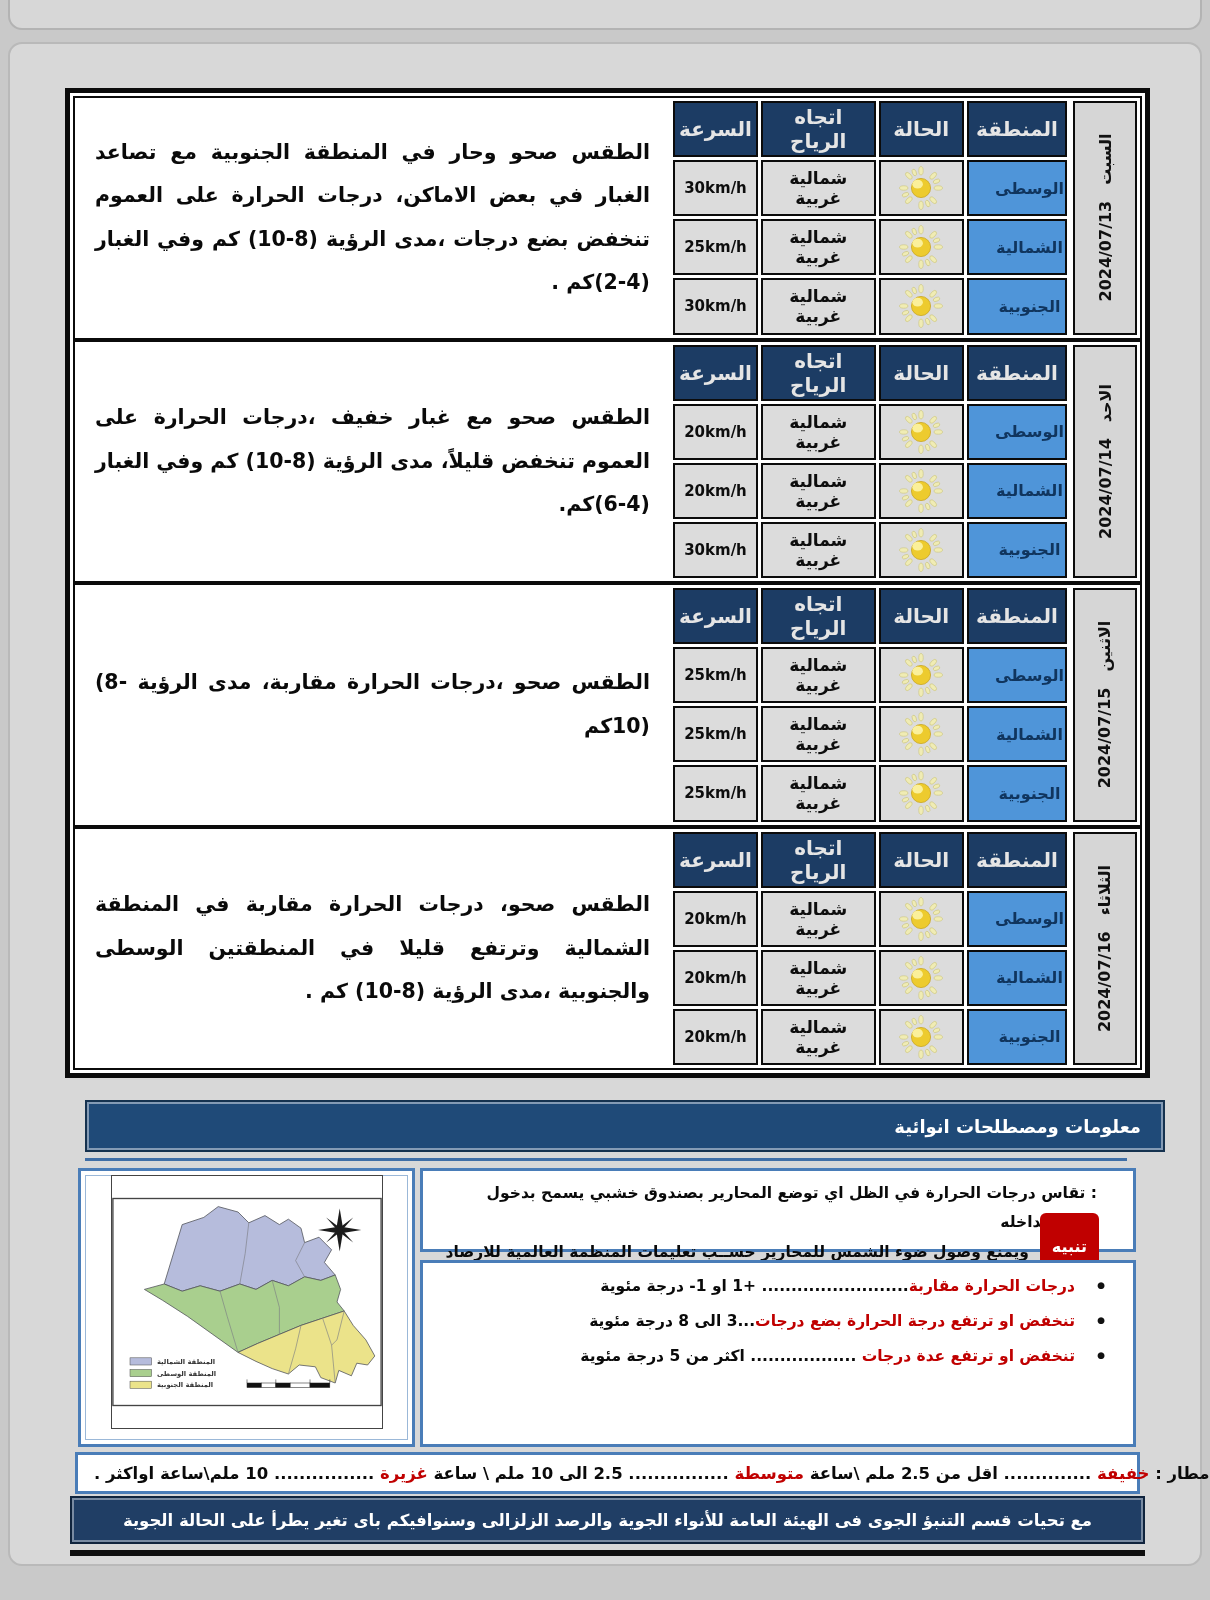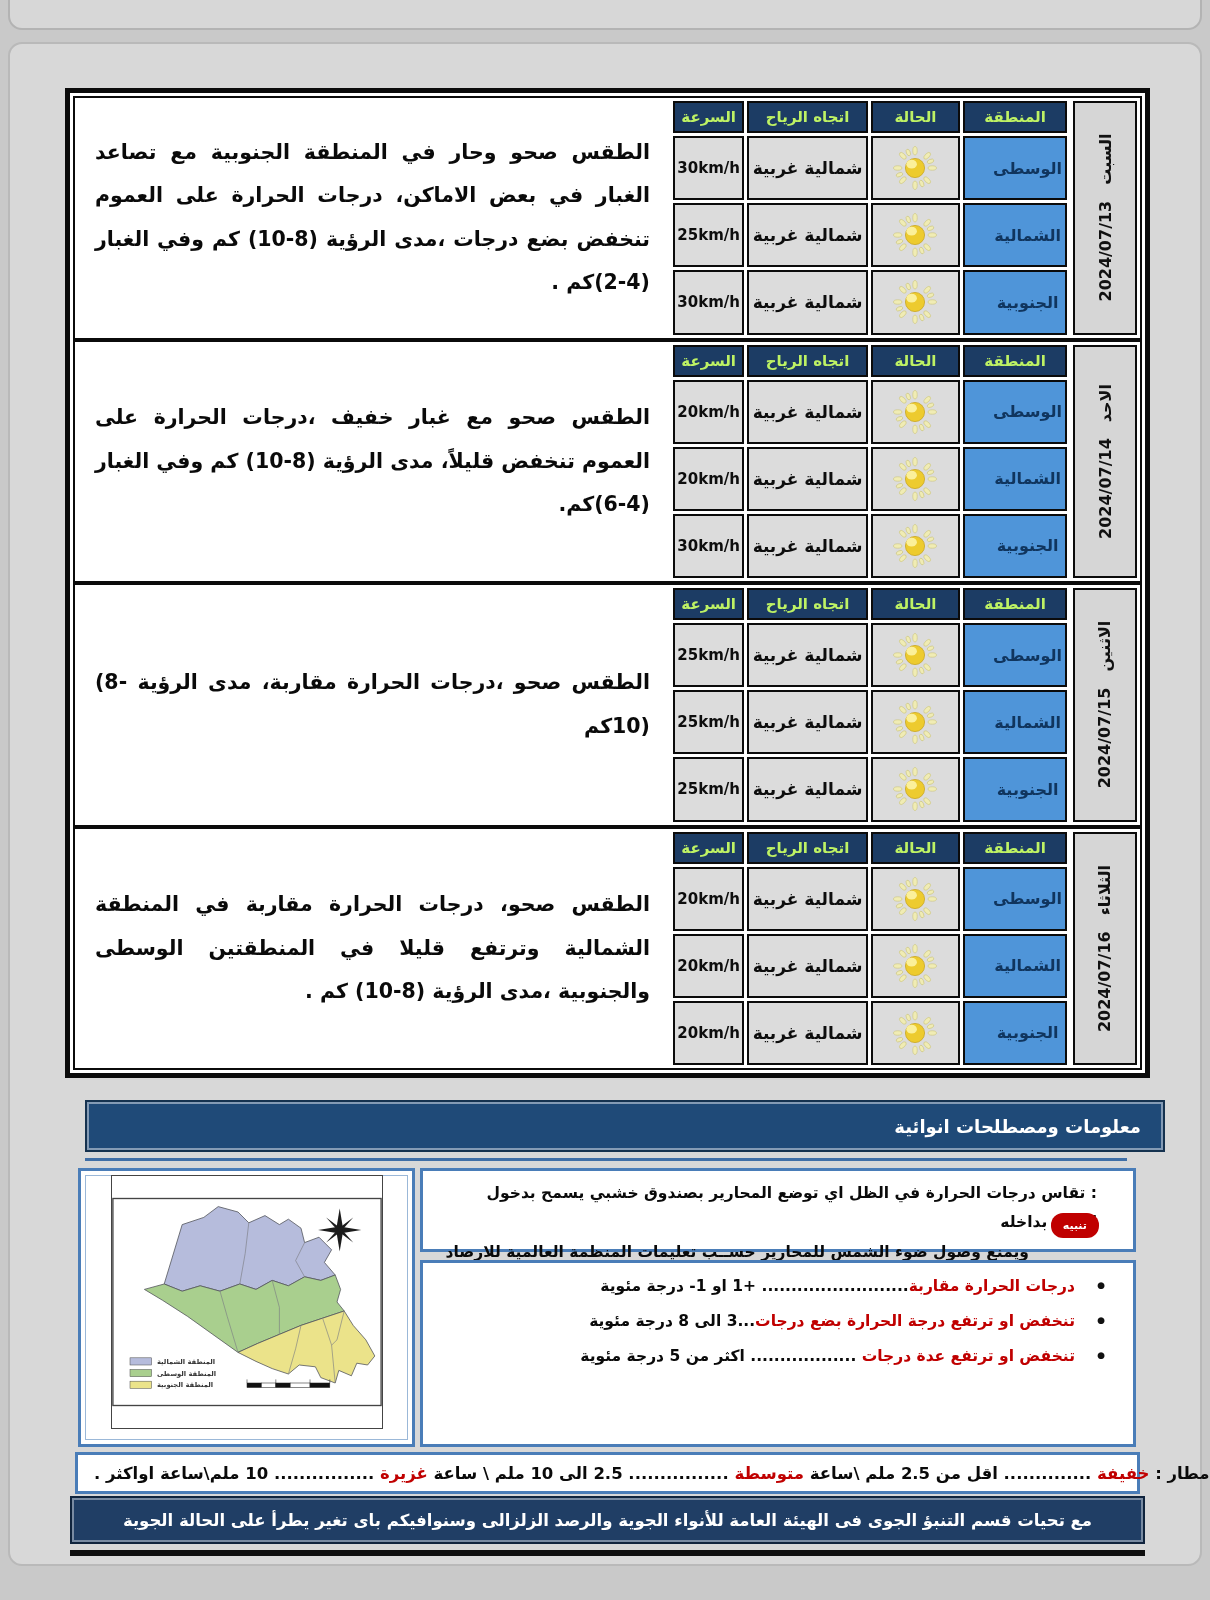--- a/index.html
+++ b/index.html
@@ -9,21 +9,21 @@
   .prev-page{position:absolute;left:8px;top:-40px;width:1194px;height:70px;background:#d7d7d7;border:2px solid #b3b3b3;border-radius:14px;}
   .page{position:absolute;left:8px;top:42px;width:1194px;height:1524px;background:#d8d8d8;border:2px solid #b9b9b9;border-radius:14px;}
   
   .main-table{position:absolute;left:65px;top:88px;width:1085px;height:990px;border:5px solid #0b0b0b;background:#fff;padding:3px;}
   .main-inner{border:2px solid #0b0b0b;height:100%;background:#fff;display:flex;flex-direction:column;}
   .section{direction:rtl;display:flex;flex:1;background:#fff;}
   .section + .section{border-top:4px solid #0b0b0b;}
   .date-col{width:64px;display:flex;align-items:center;justify-content:center;background:#d6d6d6;border:2px solid #0b0b0b;margin:3px;}
   .date-rot{transform:rotate(-90deg);white-space:nowrap;direction:rtl;font-weight:bold;font-size:16px;color:#111;display:flex;gap:16px;align-items:center;}
   .mini{border-collapse:separate;border-spacing:3px;direction:rtl;flex:0 0 400px;height:100%;}
-  .mini th{background:#1c3c64;color:#bef264;font-size:15px;font-weight:bold;border:2px solid #0b0b0b;height:32px;padding:2px 4px;}
+  .mini th{background:#1c3c64;color:#e5e5e5;font-size:20px;font-weight:bold;border:2px solid #0b0b0b;height:32px;padding:2px 4px;}
   .mini td{border:2px solid #0b0b0b;text-align:center;vertical-align:middle;}
   .mini .region{background:#4f95d9;color:#10355e;font-weight:bold;font-size:16px;width:98px;padding-left:26px;}
   .mini .cond{background:#dcdcdc;width:86px;}
   .mini .wind{background:#dcdcdc;font-weight:bold;font-size:17px;color:#0d0d0d;width:116px;}
   .mini .speed{background:#dcdcdc;font-weight:bold;font-size:15px;color:#0d0d0d;width:68px;}
   .speed span{direction:ltr;unicode-bidi:isolate;}
   .desc{flex:1;display:flex;align-items:center;padding:6px 20px;background:#fff;}
   .desc p{margin:0;direction:rtl;text-align:justify;text-align-last:right;font-weight:bold;font-size:20.5px;line-height:2.12;color:#0a0a0a;width:100%;}
   .sun{width:46px;height:46px;display:inline-block;vertical-align:middle;}
   
@@ -31,21 +31,21 @@
   .info-bar span{color:#fff;font-weight:bold;font-size:18px;direction:rtl;}
   .info-underline{position:absolute;left:85px;top:1158px;width:1042px;height:3px;background:#3f6ea6;}
   .bluebox{background:#fff;border:3px solid #4a7db8;}
   .map-box{position:absolute;left:78px;top:1168px;width:337px;height:279px;padding:4px;}
   .map-inner{border:1px solid #9bb8d8;height:100%;background:#fff;display:flex;align-items:flex-end;justify-content:center;padding-bottom:10px;}
   .map-frame{width:272px;height:254px;border:1px solid #444;background:#fff;}
   .note-box{position:absolute;left:420px;top:1168px;width:716px;height:84px;position:absolute;}
   .note-line{direction:rtl;font-weight:bold;font-size:15.5px;color:#0a0a0a;line-height:1.9;}
   .note-l1{padding:8px 36px 0 14px;}
   .note-l2{padding:0 104px 0 14px;}
-  .badge{position:absolute;right:34px;top:42px;background:#c00000;color:#fff;font-size:11px;font-weight:bold;padding:6px 12px;border-radius:12px;direction:rtl;}
+  .badge{position:absolute;right:34px;top:42px;background:#c00000;color:#fff;font-size:16px;font-weight:bold;padding:24px 12px;border-radius:6px;direction:rtl;}
   .terms-box{position:absolute;left:420px;top:1260px;width:716px;height:187px;padding:14px 24px 0 10px;}
   .term{direction:rtl;position:relative;padding-right:34px;margin-bottom:17px;font-size:15.5px;font-weight:bold;color:#0a0a0a;}
   .term::before{content:"●";position:absolute;right:4px;top:3px;font-size:9px;color:#111;}
   .term .lab{color:#c00000;margin-top:46px;}
   .rain-box{position:absolute;left:75px;top:1452px;width:1065px;height:42px;display:flex;align-items:center;padding:0 16px;}
   .rain-line{direction:rtl;font-size:16.5px;font-weight:bold;color:#0a0a0a;white-space:nowrap;}
   .rain-line .lab{color:#c00000;}
   .footer-bar{position:absolute;left:70px;top:1496px;width:1075px;height:48px;background:#203e65;border:2px solid #10243d;box-shadow:inset 0 0 0 2px rgba(255,255,255,.4);display:flex;align-items:center;justify-content:center;}
   .footer-bar span{color:#fff;font-weight:bold;font-size:16.5px;direction:rtl;text-align:center;}
   .black-line{position:absolute;left:70px;top:1550px;width:1075px;height:6px;background:#0e0e0e;}

